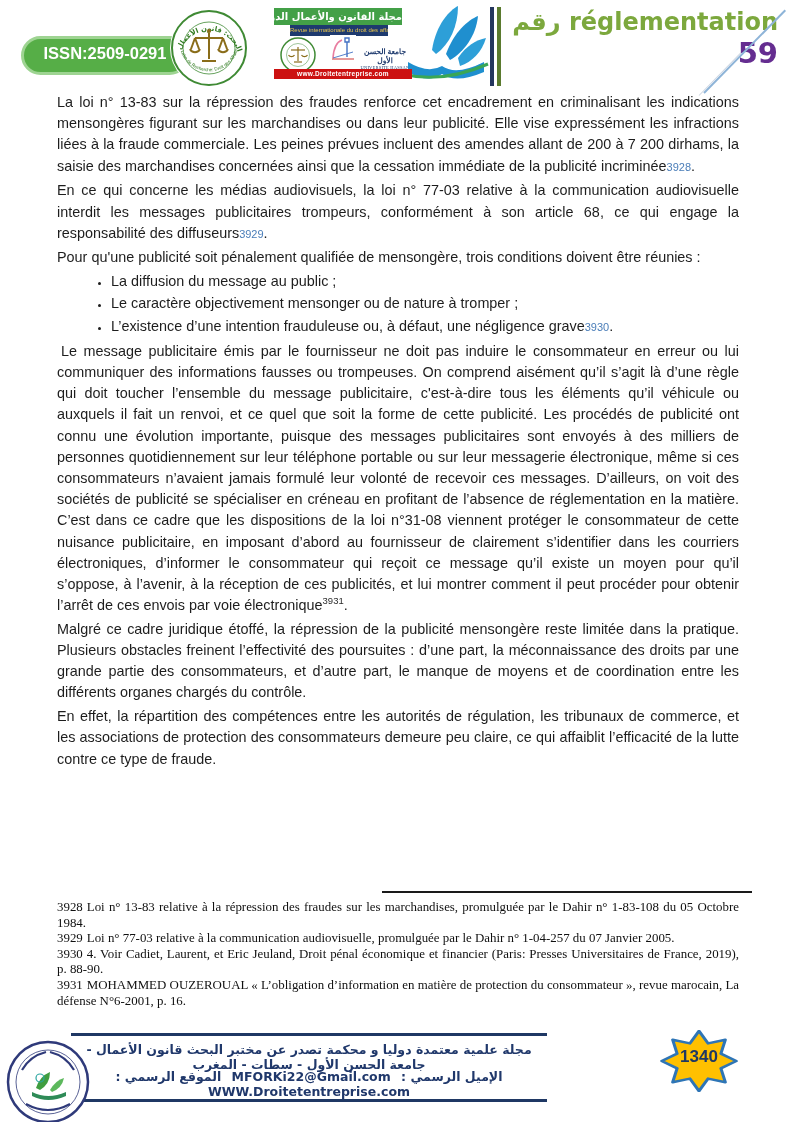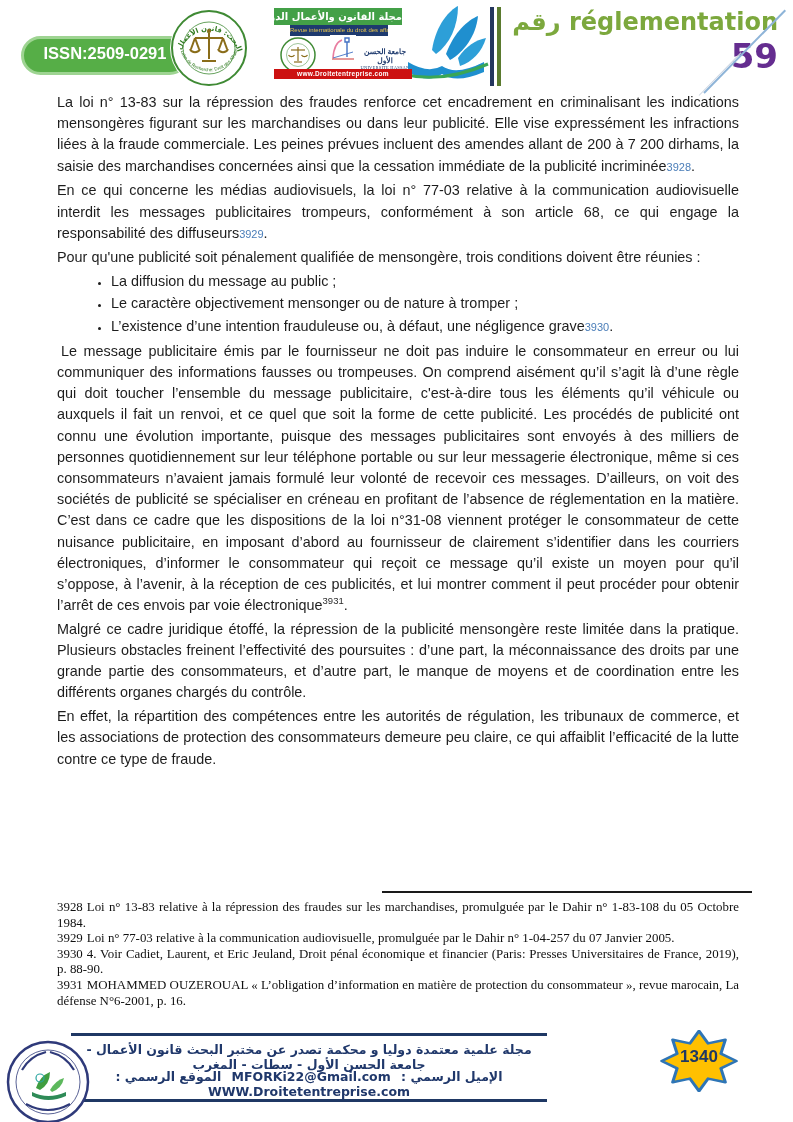--- a/index.html
+++ b/index.html
@@ -25,21 +25,21 @@
   .univ-text .ar{font-size:7.5px;font-weight:bold;}
   .univ-text .fr{font-size:4.5px;letter-spacing:0.2px;}
   .book-svg{position:absolute;left:128px;top:-2px;width:88px;height:82px;}
   .red-bar{position:absolute;left:0;top:63px;width:138px;height:10px;background:#cc1111;
     color:#fff;font-weight:bold;font-size:6.5px;line-height:10px;text-align:center;letter-spacing:0.3px;}
   .vbar{position:absolute;top:7px;height:79px;width:4px;}
   .vbar-navy{left:490px;background:#24365e;}
   .vbar-green{left:497px;background:#5a7a2e;}
   .issue-block{position:absolute;left:505px;top:8px;width:285px;font-family:"DejaVu Sans",sans-serif;}
   .issue-line1{direction:rtl;text-align:right;padding-right:12px;font-weight:bold;font-size:24px;color:#7ca83d;}
-  .issue-num{color:#652d90;font-size:34px;}
+  .issue-num{color:#652d90;font-size:29px;}
   .issue-line2{direction:rtl;text-align:right;padding-right:30px;font-weight:bold;font-size:24px;color:#4f81bd;margin-top:6px;}
   .diag{position:absolute;transform-origin:left center;}
   .diag1{left:704px;top:92px;width:116px;height:2px;background:#8eb4d8;transform:rotate(-45.5deg);}
   .diag2{left:699px;top:95px;width:60px;height:1px;background:#cdd6e2;transform:rotate(-45.5deg);}
   .header-rule{position:absolute;left:33px;top:67px;width:724px;height:4px;background:#1c3050;z-index:-1;}
 
   
   .body-text{position:absolute;left:57px;top:92px;width:682px;
     font-size:14.4px;line-height:21.2px;color:#1d1d1d;text-align:justify;}
   .body-text p{margin:0 0 2.5px 0;}

